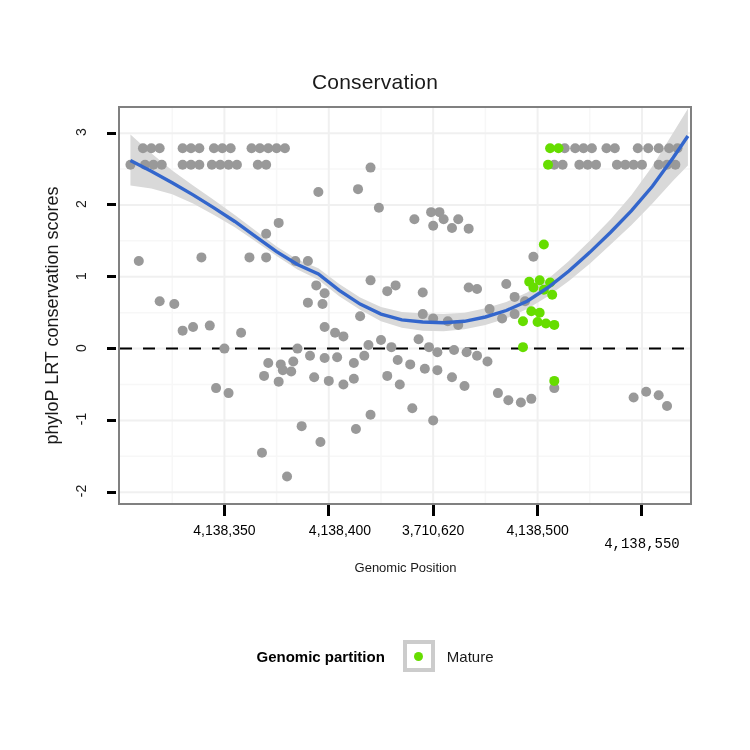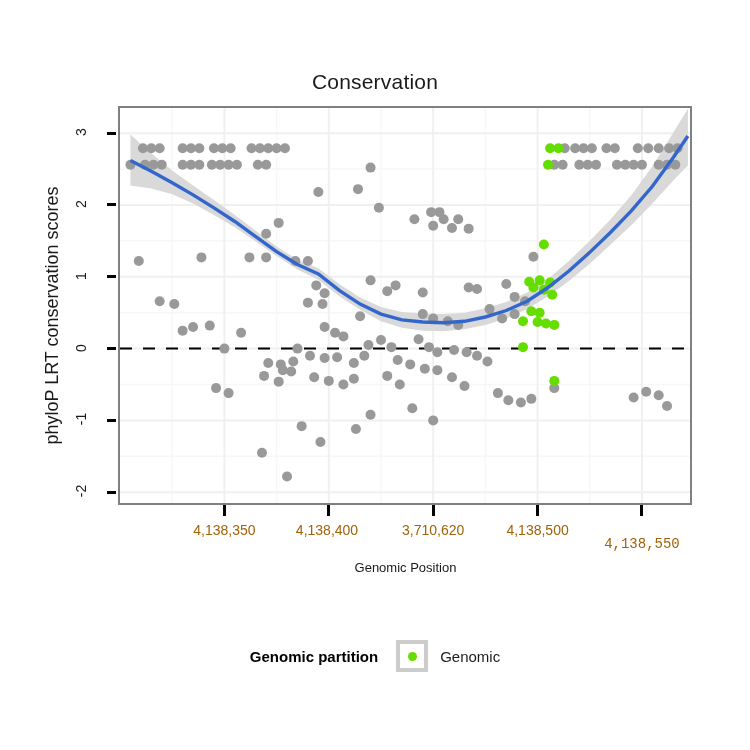--- a/index.html
+++ b/index.html
@@ -79,21 +79,21 @@
   }
   .y-tick-mark {
     position: absolute;
     width: 9px;
     height: 3px;
     background: #000000;
   }
   .x-tick-label {
     position: absolute;
     font-size: 14px;
-    color: #a16207;
+    color: #000000;
     text-align: center;
     width: 120px;
   }
   .x-tick-mark {
     position: absolute;
     width: 3px;
     height: 11px;
     background: #000000;
   }
   .legend {
@@ -156,21 +156,21 @@
       <div class="y-tick-label" style="left: 61px; top: 267.773px;">1</div>
       <div class="y-tick-mark" style="left: 107px; top: 203.455px;"></div>
       <div class="y-tick-label" style="left: 61px; top: 195.955px;">2</div>
       <div class="y-tick-mark" style="left: 107px; top: 131.636px;"></div>
       <div class="y-tick-label" style="left: 61px; top: 124.136px;">3</div>
     </div>
   <div id="x-ticks">
       <div class="x-tick-mark" style="left: 222.896px; top: 505px;"></div>
       <div class="x-tick-label" style="left: 164.396px; top: 522px;">4,138,350</div>
       <div class="x-tick-mark" style="left: 327.291px; top: 505px;"></div>
-      <div class="x-tick-label" style="left: 267px; top: 522px;">4,138,400</div>
+      <div class="x-tick-label" style="left: 280px; top: 522px;">4,138,400</div>
       <div class="x-tick-mark" style="left: 431.687px; top: 505px;"></div>
       <div class="x-tick-label" style="left: 373.187px; top: 522px;">3,710,620</div>
       <div class="x-tick-mark" style="left: 536.082px; top: 505px;"></div>
       <div class="x-tick-label" style="left: 477.582px; top: 522px;">4,138,500</div>
       <div class="x-tick-mark" style="left: 640.478px; top: 505px;"></div>
       <div class="x-tick-label" style="left: 581.978px; top: 536px; font-family: Liberation Mono, monospace;">4,138,550</div>
     </div>
 
   <div class="panel">
     <svg class="plot-svg" id="plot-svg" width="570" height="395">
@@ -386,16 +386,16 @@
         </g>
         <path d="M10.43956043956044,52.42727272727274L31.318681318681318,63.19999999999999L52.1978021978022,74.69090909090909L73.07692307692307,86.89999999999998L93.95604395604396,99.82727272727277L114.83516483516483,113.47272727272724L135.7142857142857,128.55454545454546L156.5934065934066,143.63636363636365L177.47252747252747,156.56363636363636L198.35164835164835,165.9L219.23076923076925,182.4181818181818L240.1098901098901,196.06363636363636L260.989010989011,206.11818181818182L281.86813186813185,211.86363636363637L302.74725274725273,214.0181818181818L323.6263736263736,214.73636363636365L344.5054945054945,213.3L365.3846153846154,208.9909090909091L386.2637362637363,202.52727272727273L407.14285714285717,193.19090909090912L428.02197802197804,179.54545454545456L448.90109890109886,163.02727272727273L469.78021978021974,144.35454545454542L490.65934065934067,124.24545454545455L511.53846153846155,102.69999999999993L532.4175824175825,78.28181818181815L553.2967032967033,49.554545454545405L567.9120879120879,28.009090909090958" fill="none" stroke="#3366cc" stroke-width="3.4"></path>
       </svg>
   </div>
 
   <div class="legend">
     <div class="legend-title">Genomic partition</div>
     <div class="legend-key">
       <div class="legend-dot" id="legend-dot" style="background: rgb(102, 221, 0);"></div>
     </div>
-    <div class="legend-label">Genomic</div>
+    <div class="legend-label">Mature</div>
   </div>
 
 </div>
 
 </body></html>

